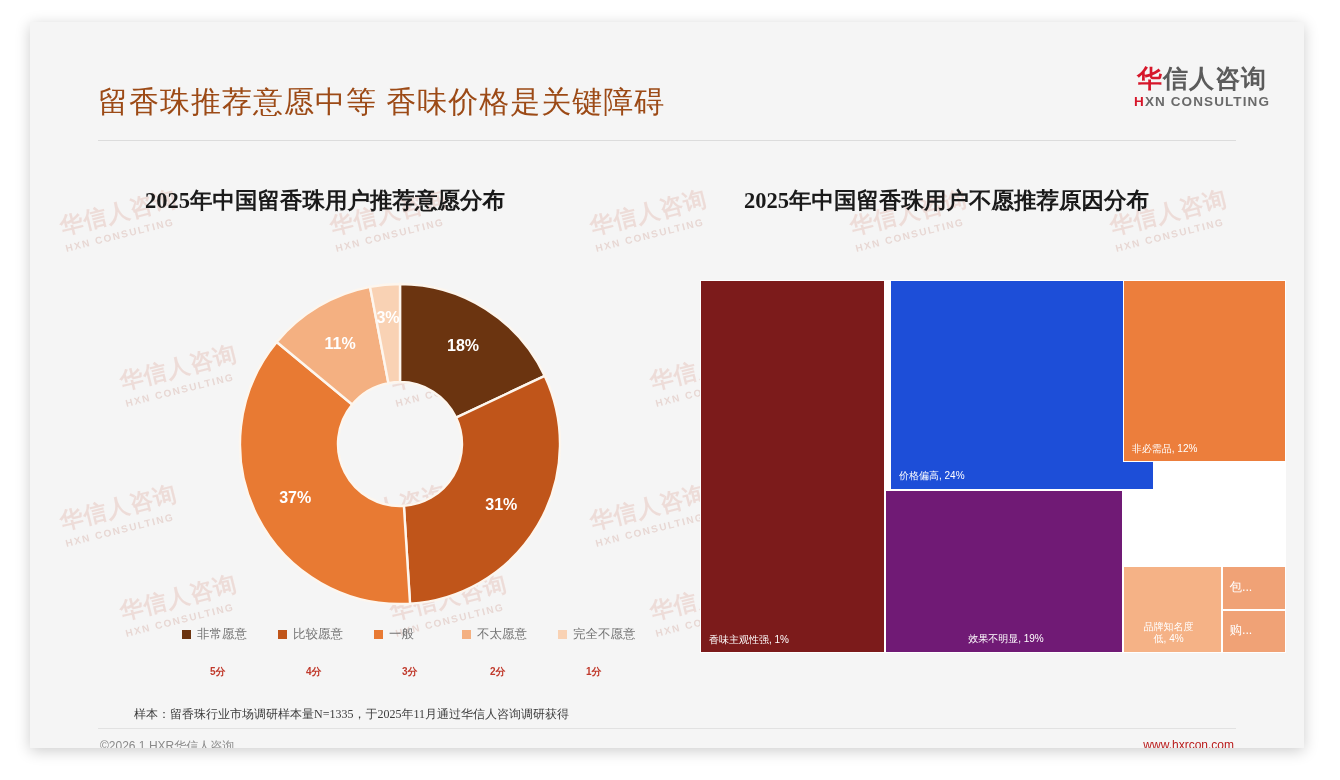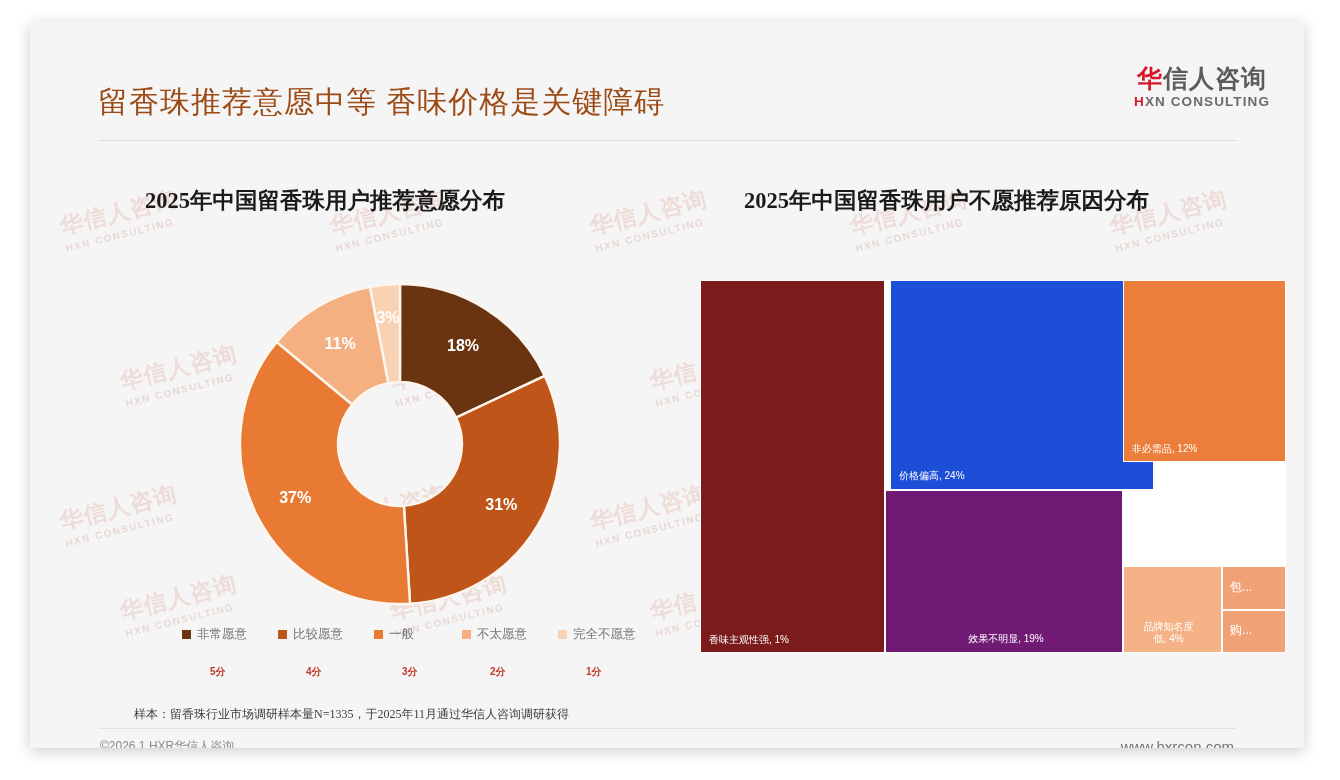--- a/index.html
+++ b/index.html
@@ -90,21 +90,21 @@
   .cell.ctr span{left:0;right:8px;text-align:center;}
   .cell.tiny span{left:6px;bottom:auto;top:50%;transform:translateY(-50%);font-size:12.5px;}
   
   .note{
     position:absolute;left:104px;top:684px;z-index:3;
     font-size:12px;color:#3d3d3d;white-space:nowrap;
     font-family:"Liberation Serif","DejaVu Serif",serif;
   }
   .footline{position:absolute;left:68px;top:706px;width:1138px;height:1px;background:#e2e2e2;z-index:3;}
   .copy{position:absolute;left:70px;top:716px;font-size:12px;color:#8a8a8a;z-index:3;}
-  .site{position:absolute;right:70px;top:716px;font-size:15px;color:#737373;z-index:3;}
+  .site{position:absolute;right:70px;top:716px;font-size:12px;color:#b91c1c;z-index:3;}
 </style>
 </head>
 <body>
 
 <div class="slide">
 
   <div class="wm-layer" id="wm-layer">
       <div class="wm" style="left: 30px; top: 175px;"><span>华信人咨询</span><small>HXN CONSULTING</small></div>
       <div class="wm" style="left: 300px; top: 175px;"><span>华信人咨询</span><small>HXN CONSULTING</small></div>
       <div class="wm" style="left: 560px; top: 175px;"><span>华信人咨询</span><small>HXN CONSULTING</small></div>

